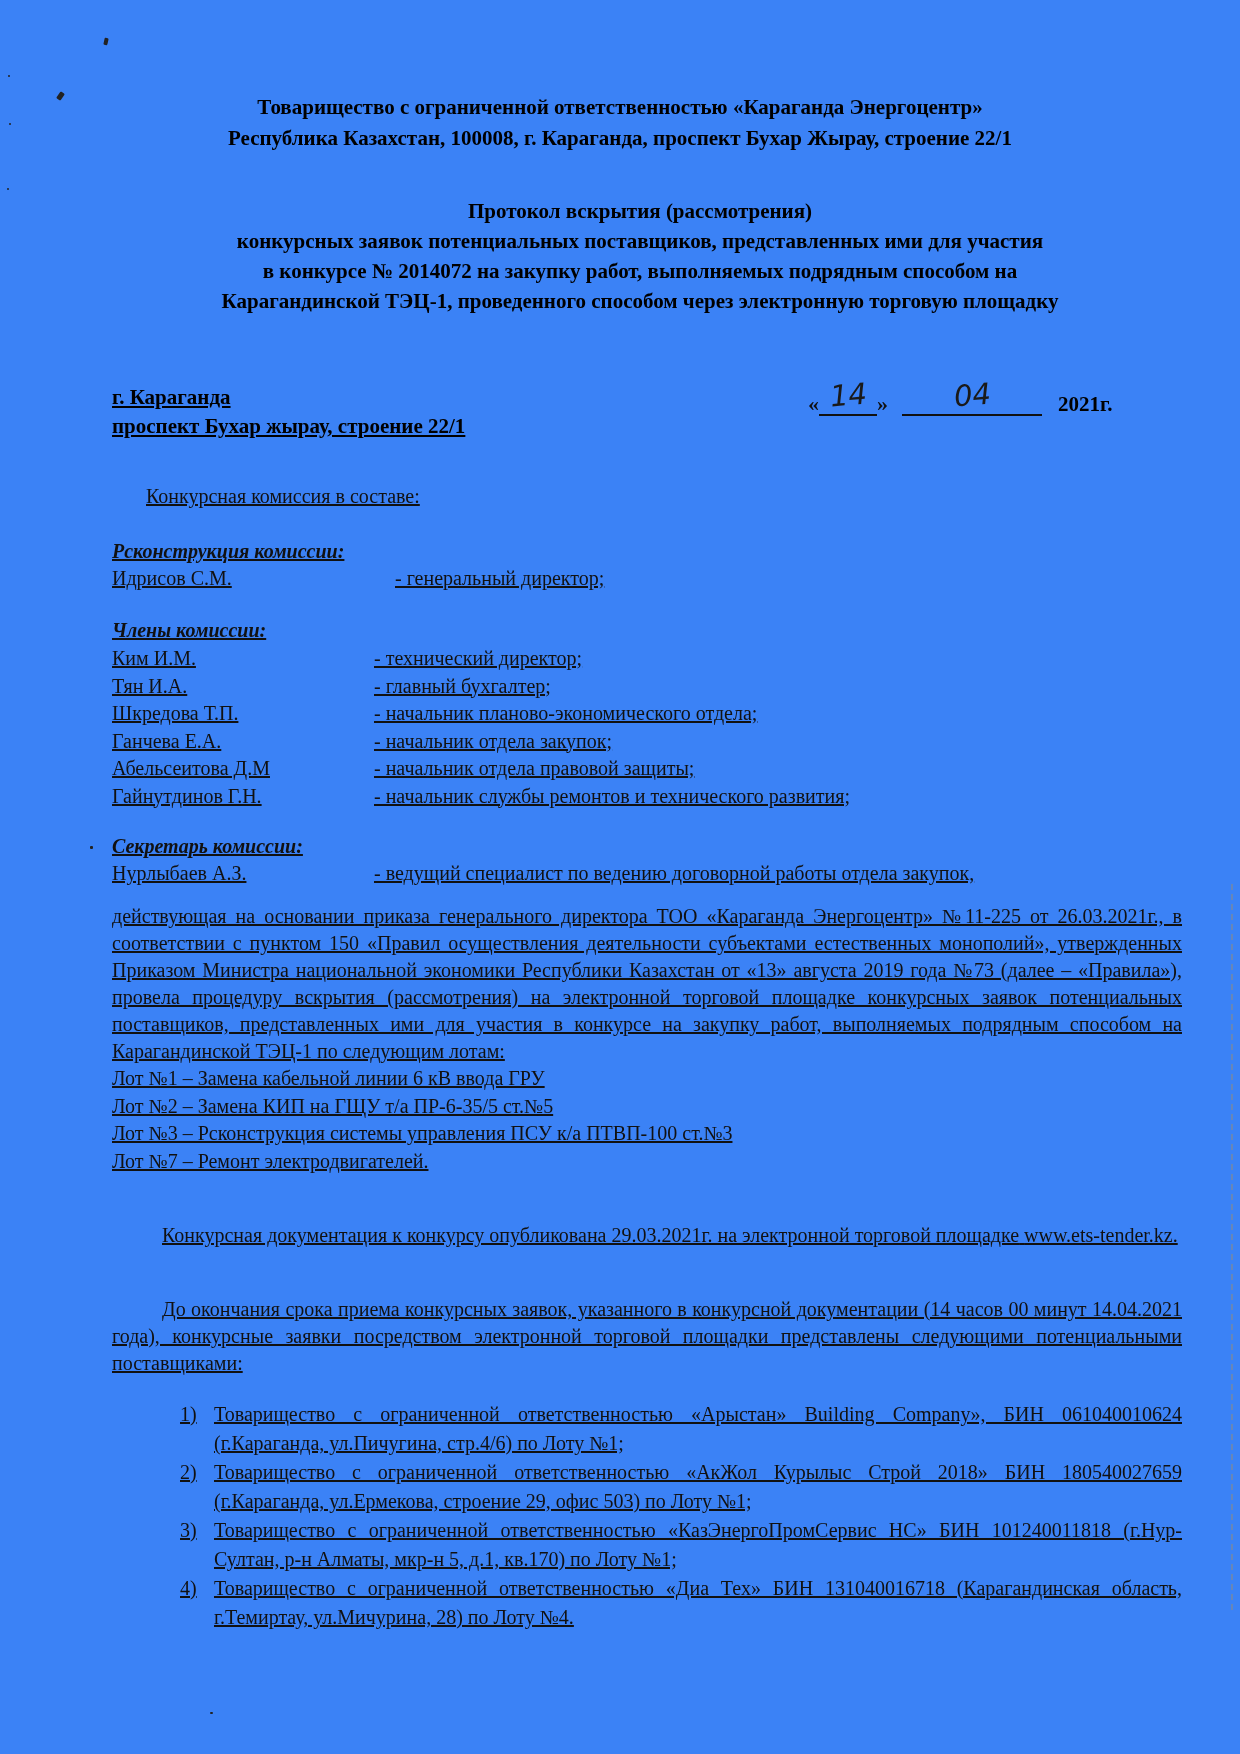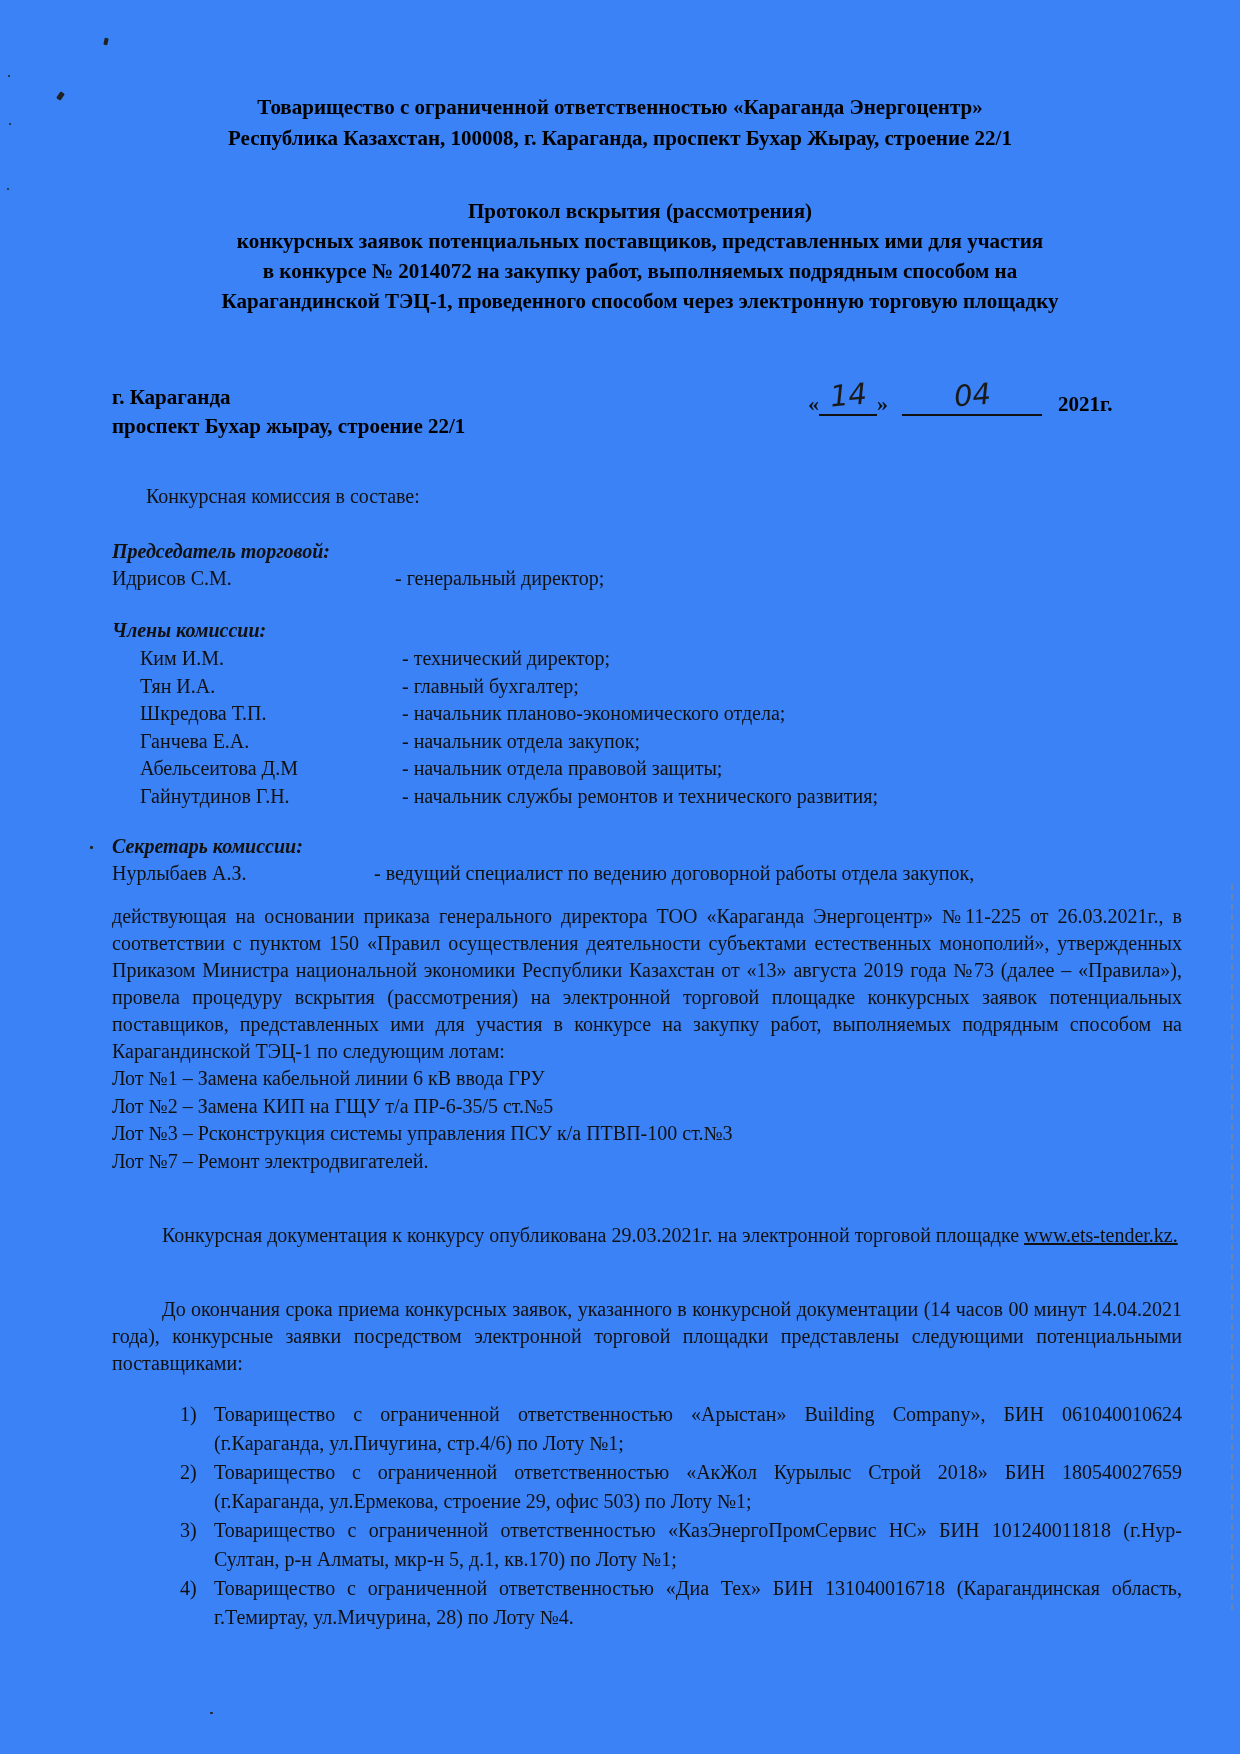--- a/index.html
+++ b/index.html
@@ -9,21 +9,21 @@
     height: 1754px;
     margin: 0 auto;
     background: #3b82f6;
     font-family: "Liberation Serif", "DejaVu Serif", serif;
     color: #111;
     font-size: 20px;
     line-height: 27px;
     overflow: hidden;
   }
   .abs { position: absolute; }
-  .text-col { left: 112px; width: 1070px; }
+  .text-col { left: 112px; width: 1070px; text-decoration: underline; }
   .center { text-align: center; }
   .bold-italic { font-weight: bold; font-style: italic; }
   .justify { text-align: justify; }
 
   .org-block { top: 92px; left: 0; width: 100%; font-weight: bold; font-size: 21px; line-height: 31px; color: #000; }
   .title-block { top: 196px; left: 0; width: 100%; font-weight: bold; font-size: 21px; line-height: 30px; color: #000; padding-left: 20px; }
 
   .place-block { top: 383px; font-weight: bold; font-size: 21px; line-height: 29px; color: #000; }
 
   .date-block { top: 388px; left: 808px; width: 340px; white-space: nowrap; }
@@ -34,21 +34,21 @@
   .hand { font-family: "DejaVu Sans", sans-serif; font-style: italic; font-size: 29px; display: inline-block; transform: rotate(-5deg); position: relative; top: -6px; color: #1a1a1a; }
   .date-year { font-weight: bold; font-size: 21px; margin-left: 16px; color: #000; margin-top: 12px; }
 
   .intro-line { top: 483px; padding-left: 34px; }
 
   .role-row { display: grid; grid-template-columns: 262px 1fr; }
   .chairman-h { top: 538px; }
   .chairman-row { top: 565px; gap: 21px; }
   .members-h { top: 617px; }
   .members-rows { top: 645px; }
-  .members-rows .role-row { height: 27.5px; margin-left: 28px; }
+  .members-rows .role-row { height: 27.5px; }
   .secretary-h { top: 833px; }
   .secretary-row { top: 860px; }
 
   .body-par { top: 903px; }
   .lot-line { line-height: 27.5px; }
 
   .pub-par { top: 1222px; text-indent: 50px; }
   .url { display: inline-block; text-indent: 0; text-decoration: underline; }
 
   .deadline-par { top: 1296px; text-indent: 50px; }
@@ -92,21 +92,21 @@
     <div>г. Караганда</div>
     <div>проспект Бухар жырау, строение 22/1</div>
   </div>
 
   <div class="abs date-block">
     <span class="q">«</span><span class="date-slot slot-day"><span class="hand">14</span></span><span class="q">»</span><span class="date-slot slot-month"><span class="hand">04</span></span><span class="date-year">2021г.</span>
   </div>
 
   <div class="abs text-col intro-line">Конкурсная комиссия в составе:</div>
 
-  <div class="abs text-col bold-italic chairman-h">Председатель торговой:</div>
+  <div class="abs text-col bold-italic chairman-h">Рсконструкция комиссии:</div>
   <div class="abs text-col role-row chairman-row">
     <span>Идрисов С.М.</span>
     <span>- генеральный директор;</span>
   </div>
 
   <div class="abs text-col bold-italic members-h">Члены комиссии:</div>
   <div class="abs text-col members-rows">
     <div class="role-row">
       <span>Ким И.М.</span>
       <span>- технический директор;</span>

